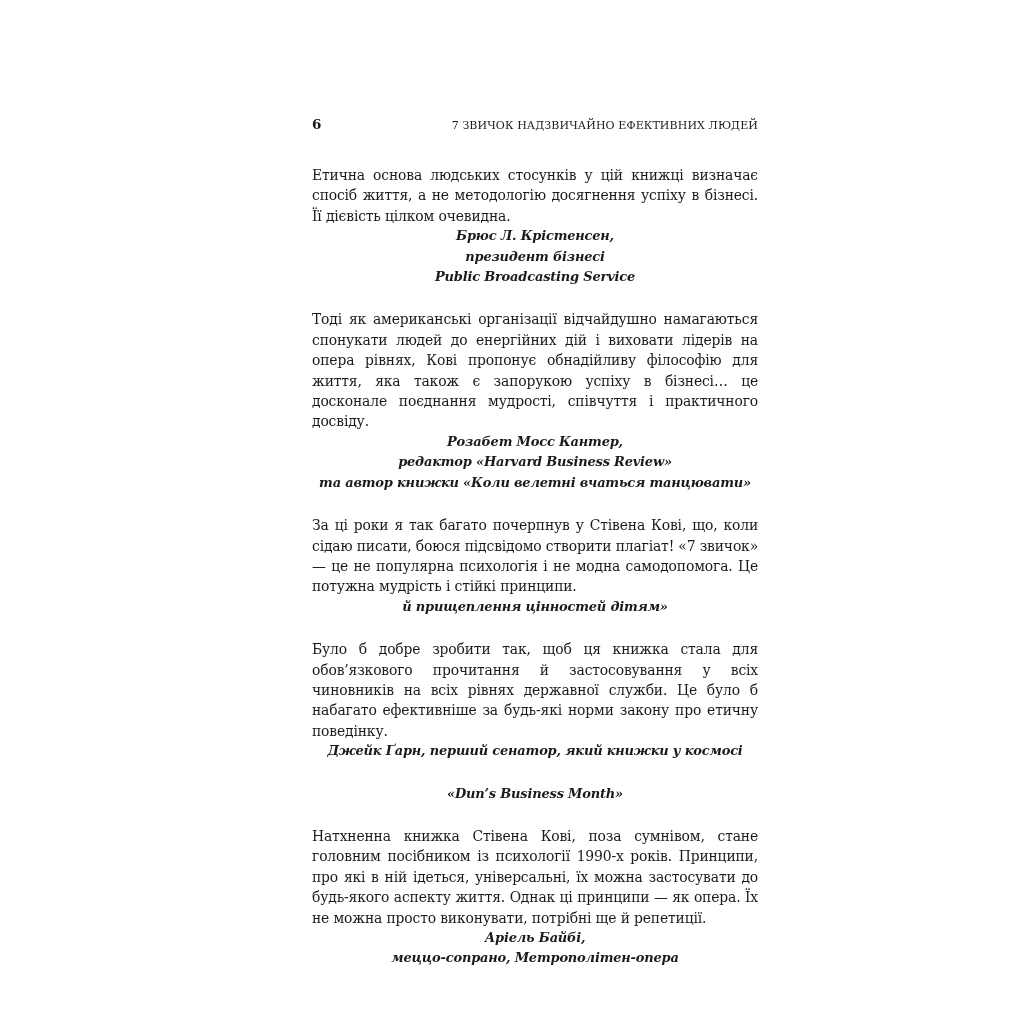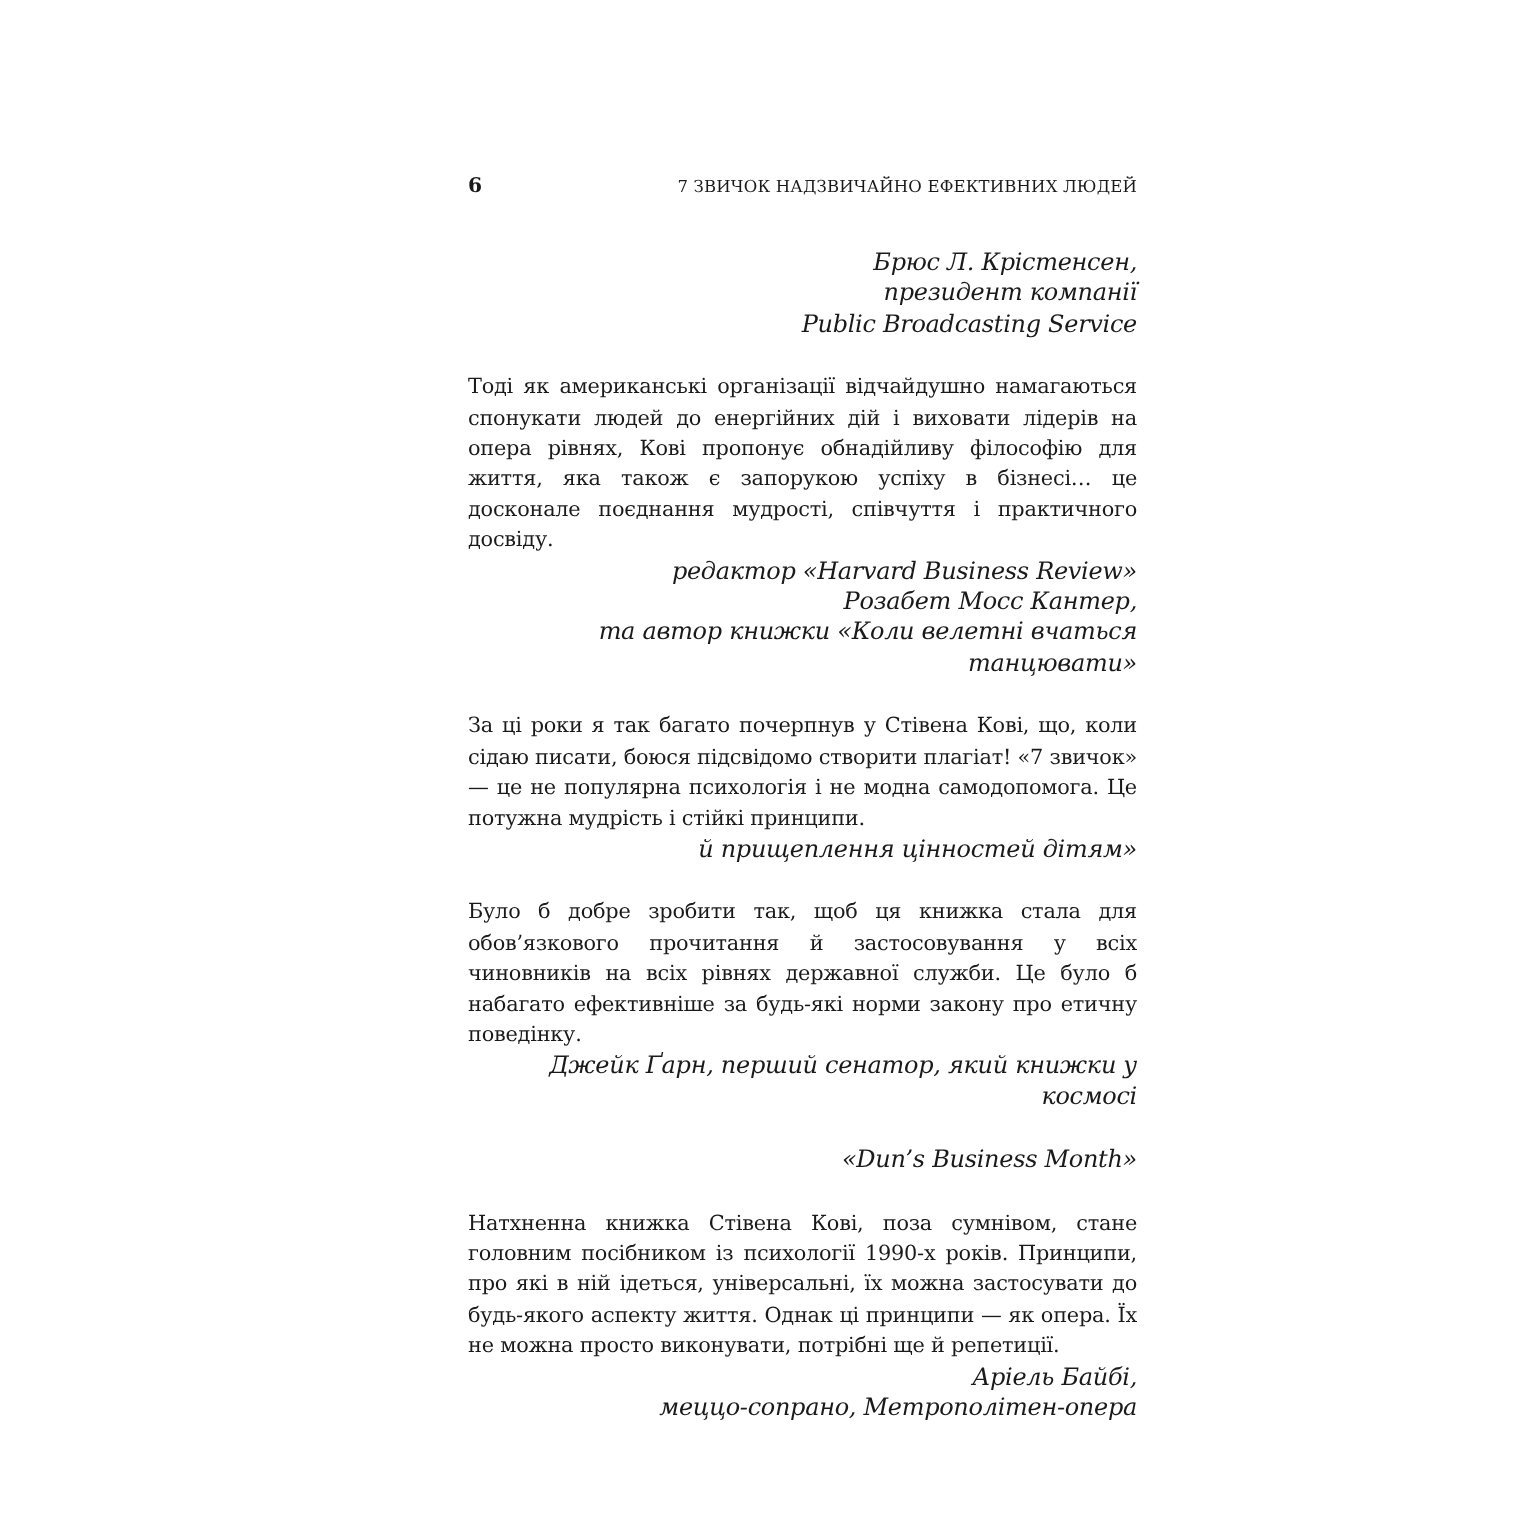--- a/index.html
+++ b/index.html
@@ -14,47 +14,49 @@
     font-size: 14px; height: 22px; margin-bottom: 27px;
   }
   .page-num { font-weight: bold; font-size: 13.5px; }
   .head-title { font-size: 11px; letter-spacing: 0.1px; }
   .quote { margin-bottom: 22px; }
   .quote p {
     margin: 0; font-size: 13.9px; line-height: 20.4px; text-align: justify;
     hyphens: manual; letter-spacing: -0.15px;
   }
   .attrib {
-    text-align: right; font-style: italic; font-size: 16px; line-height: 20.4px;
+    text-align: center; font-style: italic; font-size: 13px; line-height: 20.4px;
     letter-spacing: -0.2px;
+    font-weight: bold;
   }
   .attrib span { display: block; }
 </style>
 </head>
 <body>
 
 <div class="page">
   <div class="running-head">
     <span class="page-num">6</span>
     <span class="head-title">7 ЗВИЧОК НАДЗВИЧАЙНО ЕФЕКТИВНИХ ЛЮДЕЙ</span>
   </div>
 
   <div class="quote">
+    <p>Етична основа людських стосунків у цій книжці визначає спосіб життя, а не методологію досягнення успіху в бізнесі. Її дієвість цілком очевидна.</p>
     <div class="attrib">
       <span>Брюс Л. Крістенсен,</span>
-      <span>президент компанії</span>
+      <span>президент бізнесі</span>
       <span>Public Broadcasting Service</span>
     </div>
   </div>
 
   <div class="quote">
     <p>Тоді як американські організації відчайдушно намагаються спонукати людей до енергійних дій і виховати лідерів на опера рівнях, Кові пропонує обнадійливу філософію для життя, яка також є запорукою успіху в бізнесі… це досконале поєднання мудрості, співчуття і практичного досвіду.</p>
     <div class="attrib">
+      <span>Розабет Мосс Кантер,</span>
       <span>редактор «Harvard Business Review»</span>
-      <span>Розабет Мосс Кантер,</span>
       <span>та автор книжки «Коли велетні вчаться танцювати»</span>
     </div>
   </div>
 
   <div class="quote">
     <p>За ці роки я так багато почерпнув у Стівена Кові, що, коли сідаю писати, боюся підсвідомо створити плагіат! «7 звичок» — це не популярна психологія і не модна самодопомога. Це потужна мудрість і стійкі принципи.</p>
     <div class="attrib">
       <span>й прищеплення цінностей дітям»</span>
     </div>
   </div>

